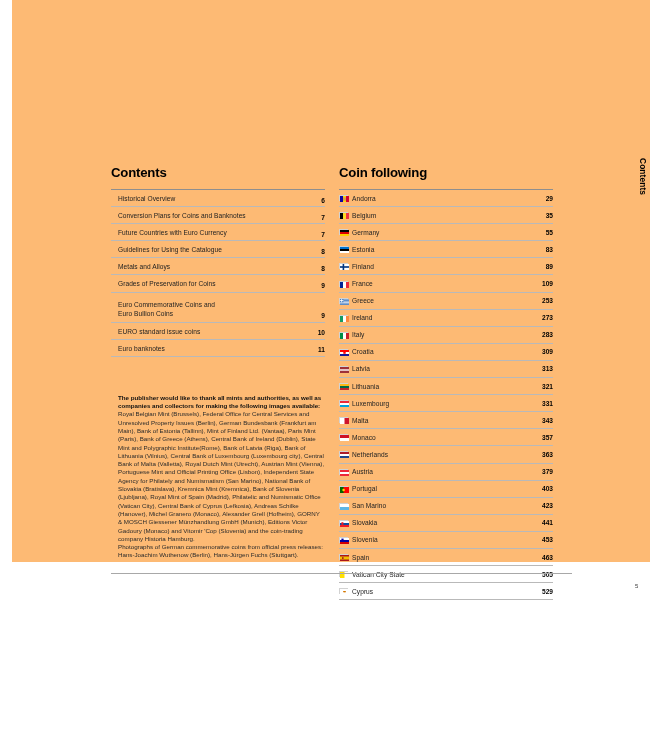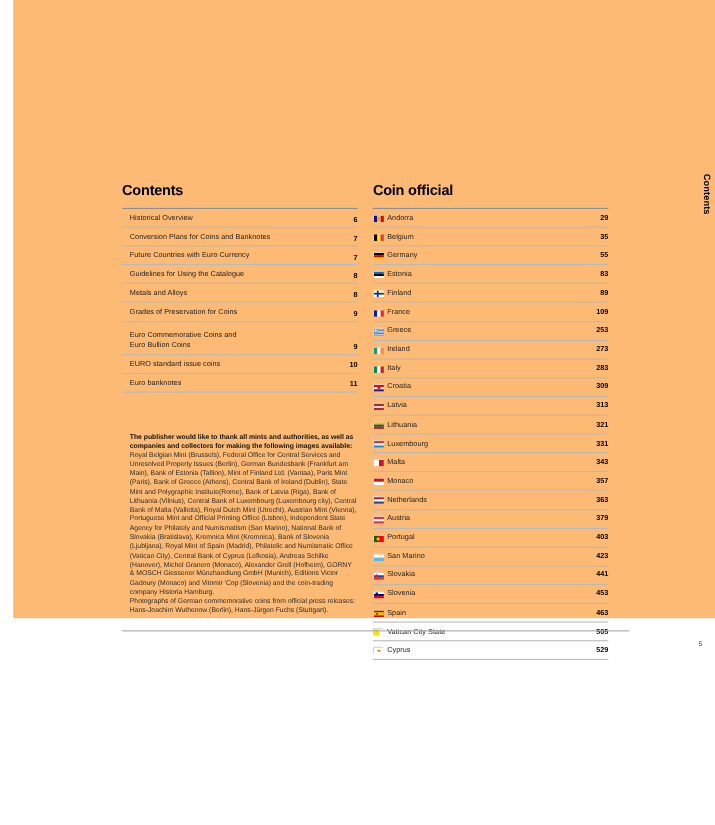--- a/index.html
+++ b/index.html
@@ -185,21 +185,21 @@
 </style>
 </head>
 <body>
 
 <div class="page">
 
   <div class="content-area">
 
     <div class="headings">
       <div class="col-title left">Contents</div>
-      <div class="col-title right">Coin official</div>
+      <div class="col-title right">Coin following</div>
     </div>
 
     <div class="columns">
 
       <div class="col">
         <div class="top-rule"></div>
         <ul class="toc-list" id="toc-list">
             <li class="toc-row">
               <span class="toc-label">Historical Overview</span>
               <span class="toc-page">6</span>

